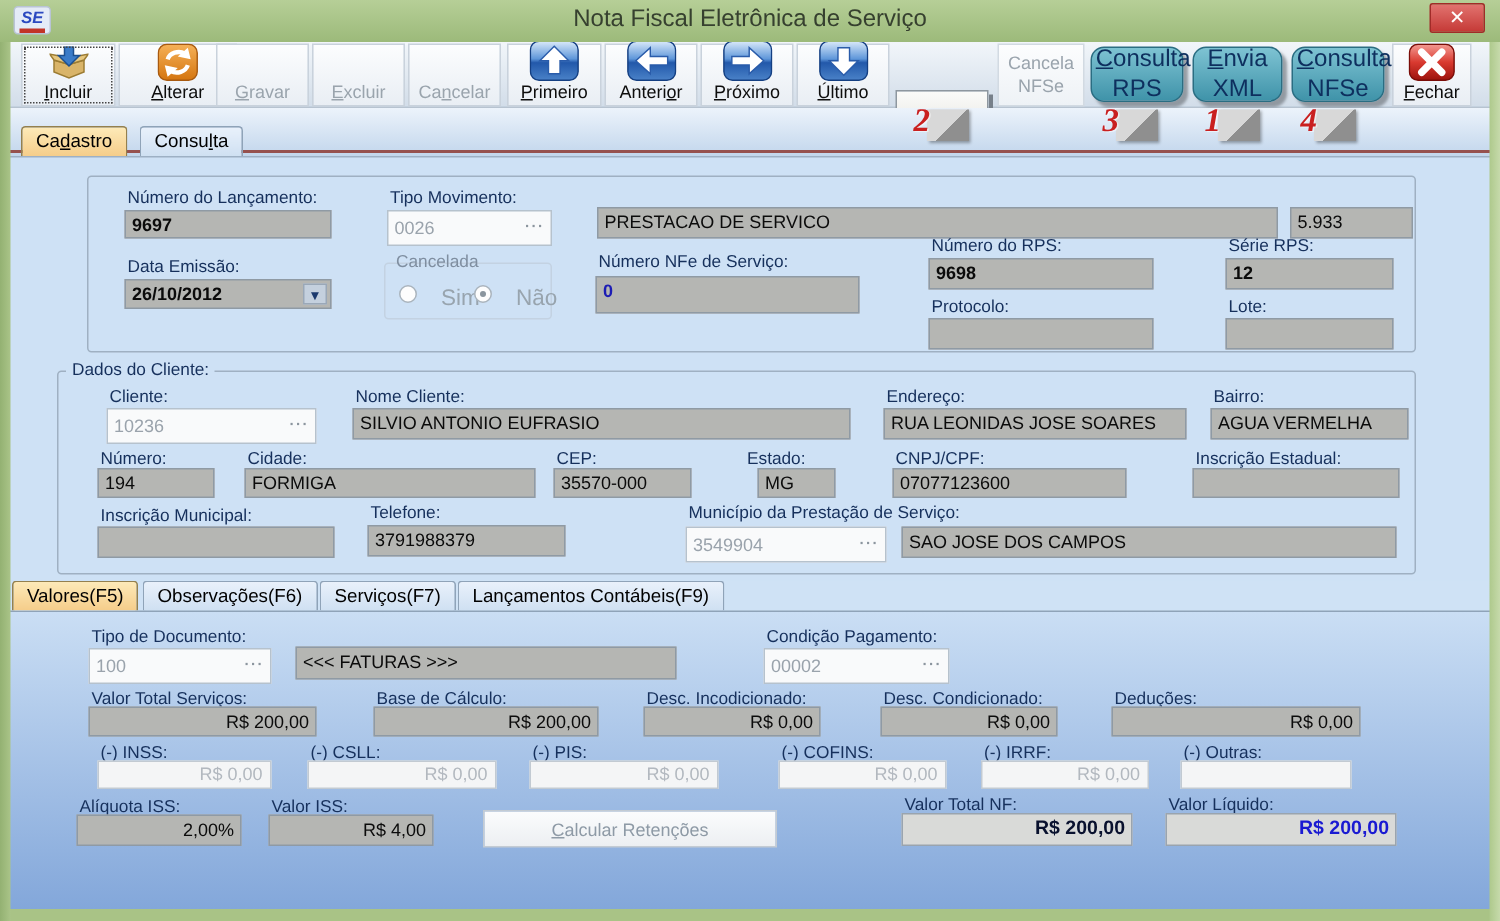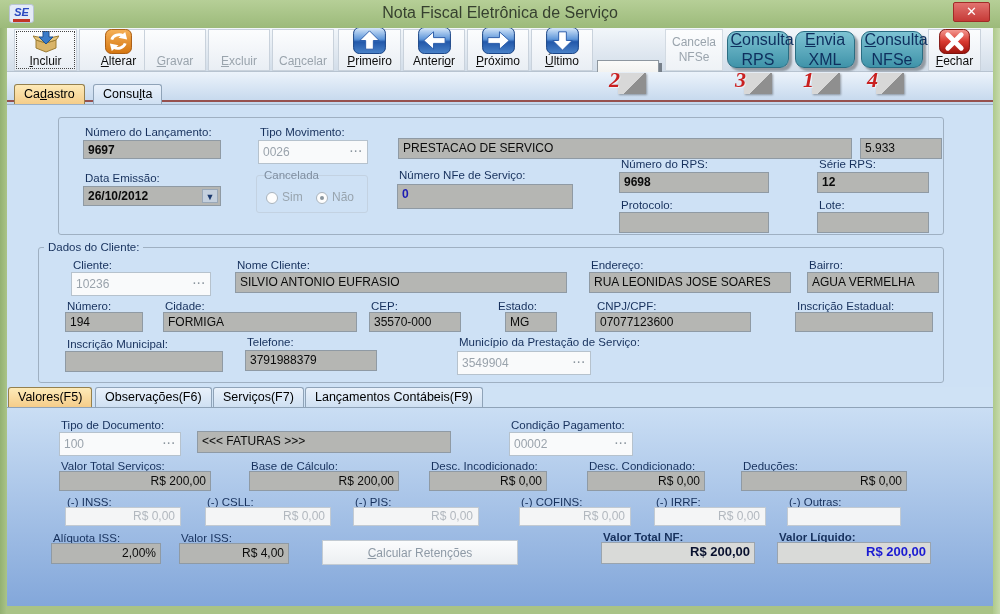--- a/index.html
+++ b/index.html
@@ -69,38 +69,38 @@
   .edgeL { position:absolute; left:0; top:28px; bottom:0; width:7px;
     background:linear-gradient(90deg,#93b172,#aac488); z-index:60; }
   .edgeR { position:absolute; right:0; top:28px; bottom:0; width:7px;
     background:linear-gradient(270deg,#c6daab,#aec98c); z-index:60; }
   .edgeB { position:absolute; left:0; right:0; bottom:0; height:8px; background:#a9c386; z-index:59; }
 
   
   .gbox { position:absolute; border:1px solid #9fb0c2; border-radius:3px; }
   .gcap { position:absolute; font-size:11.5px; color:#16305c; background:#cee1f5; padding:0 4px; z-index:2; }
   .lbl { position:absolute; font-size:11.5px; color:#16305c; white-space:nowrap; }
-  .lbl.bold { font-weight:bold; }
+  .lbl.bold { font-weight:normal; }
   .fld { position:absolute; background:#b5b6b3; border:1px solid #8f9aa4; color:#0b0b0b;
     font-size:12px; padding:1px 4px; white-space:nowrap; overflow:hidden; line-height:16px; }
   .fld.bold { font-weight:bold; }
   .fld.right { text-align:right; }
   .fld.blue { color:#1c1cb4; font-weight:bold; }
   .fld.total { background:#d9dad8; border:1px solid #9aa4ae; font-weight:bold; }
   .fld.total.navy { color:#09112e; }
   .fld.total.bluev { color:#1a1ad2; }
   .lookup { position:absolute; background:#f9fafb; border:1px solid #b6c2cd; color:#9aa3ac;
     font-size:12px; padding:11px 4px; display:flex; justify-content:space-between;
     align-items:center; line-height:16px; }
   .lookup .dots { color:#8b959e; letter-spacing:1px; font-weight:bold; font-size:10px; }
   .fldw { position:absolute; background:#f4f5f6; border:1px solid #c2cad2; color:#b2b8bf;
     font-size:12px; padding:1px 5px; text-align:right; line-height:15px; }
   .dd { position:absolute; right:2px; top:2px; bottom:2px; width:16px; background:#c4d0de;
     border:1px solid #9aa8b8; color:#1c3a6e; font-size:9px; text-align:center; line-height:15px; }
-  .radio { display:inline-flex; align-items:flex-end; gap:4px; color:#98a4ae; font-size:12px; cursor:pointer; }
+  .radio { display:inline-flex; align-items:flex-start; gap:16px; color:#98a4ae; font-size:15px; cursor:pointer; }
   .radio i { width:12px; height:12px; border-radius:50%; background:#fdfdfd;
     border:1px solid #aab4bd; position:relative; display:inline-block; }
   .radio.sel i::after { content:""; position:absolute; left:3px; top:3px; width:4px; height:4px;
     border-radius:50%; background:#8a959e; }
   .calcbtn { position:absolute; background:linear-gradient(#fbfcfd,#eceff2); border:1px solid #c3cbd3;
     color:#8e9aa6; font-size:12px; display:flex; align-items:center; justify-content:center; cursor:pointer; }
   u { text-decoration:underline; }
 </style>
 </head>
 <body>
@@ -328,20 +328,21 @@
 
     <div class="lbl" style="left:67px;top:233px">Inscrição Municipal:</div>
     <div class="fld" style="left:65px;top:246px;width:158px;height:21px"></div>
     <div class="lbl" style="left:247px;top:231px">Telefone:</div>
     <div class="fld" style="left:245px;top:245px;width:132px;height:21px">3791988379</div>
     <div class="lbl" style="left:459px;top:231px">Município da Prestação de Serviço:</div>
     <div class="lookup" style="left:457px;top:246px;width:134px;height:21px">
       <span>3549904</span>
       <span class="dots">···</span>
     </div>
+    <div class="fld" style="left:601px;top:246px;width:330px;height:21px">SAO JOSE DOS CAMPOS</div>
   </div>
 
   <div class="tabs-sub">
     <div class="tab active" style="left:8px"><span>Valores(F5)</span></div>
     <div class="tab" style="left:95px"><span>Observações(F6)</span></div>
     <div class="tab" style="left:213px"><span>Serviços(F7)</span></div>
     <div class="tab" style="left:305px"><span>Lançamentos Contábeis(F9)</span></div>
   </div>
 
   <div class="body2">

